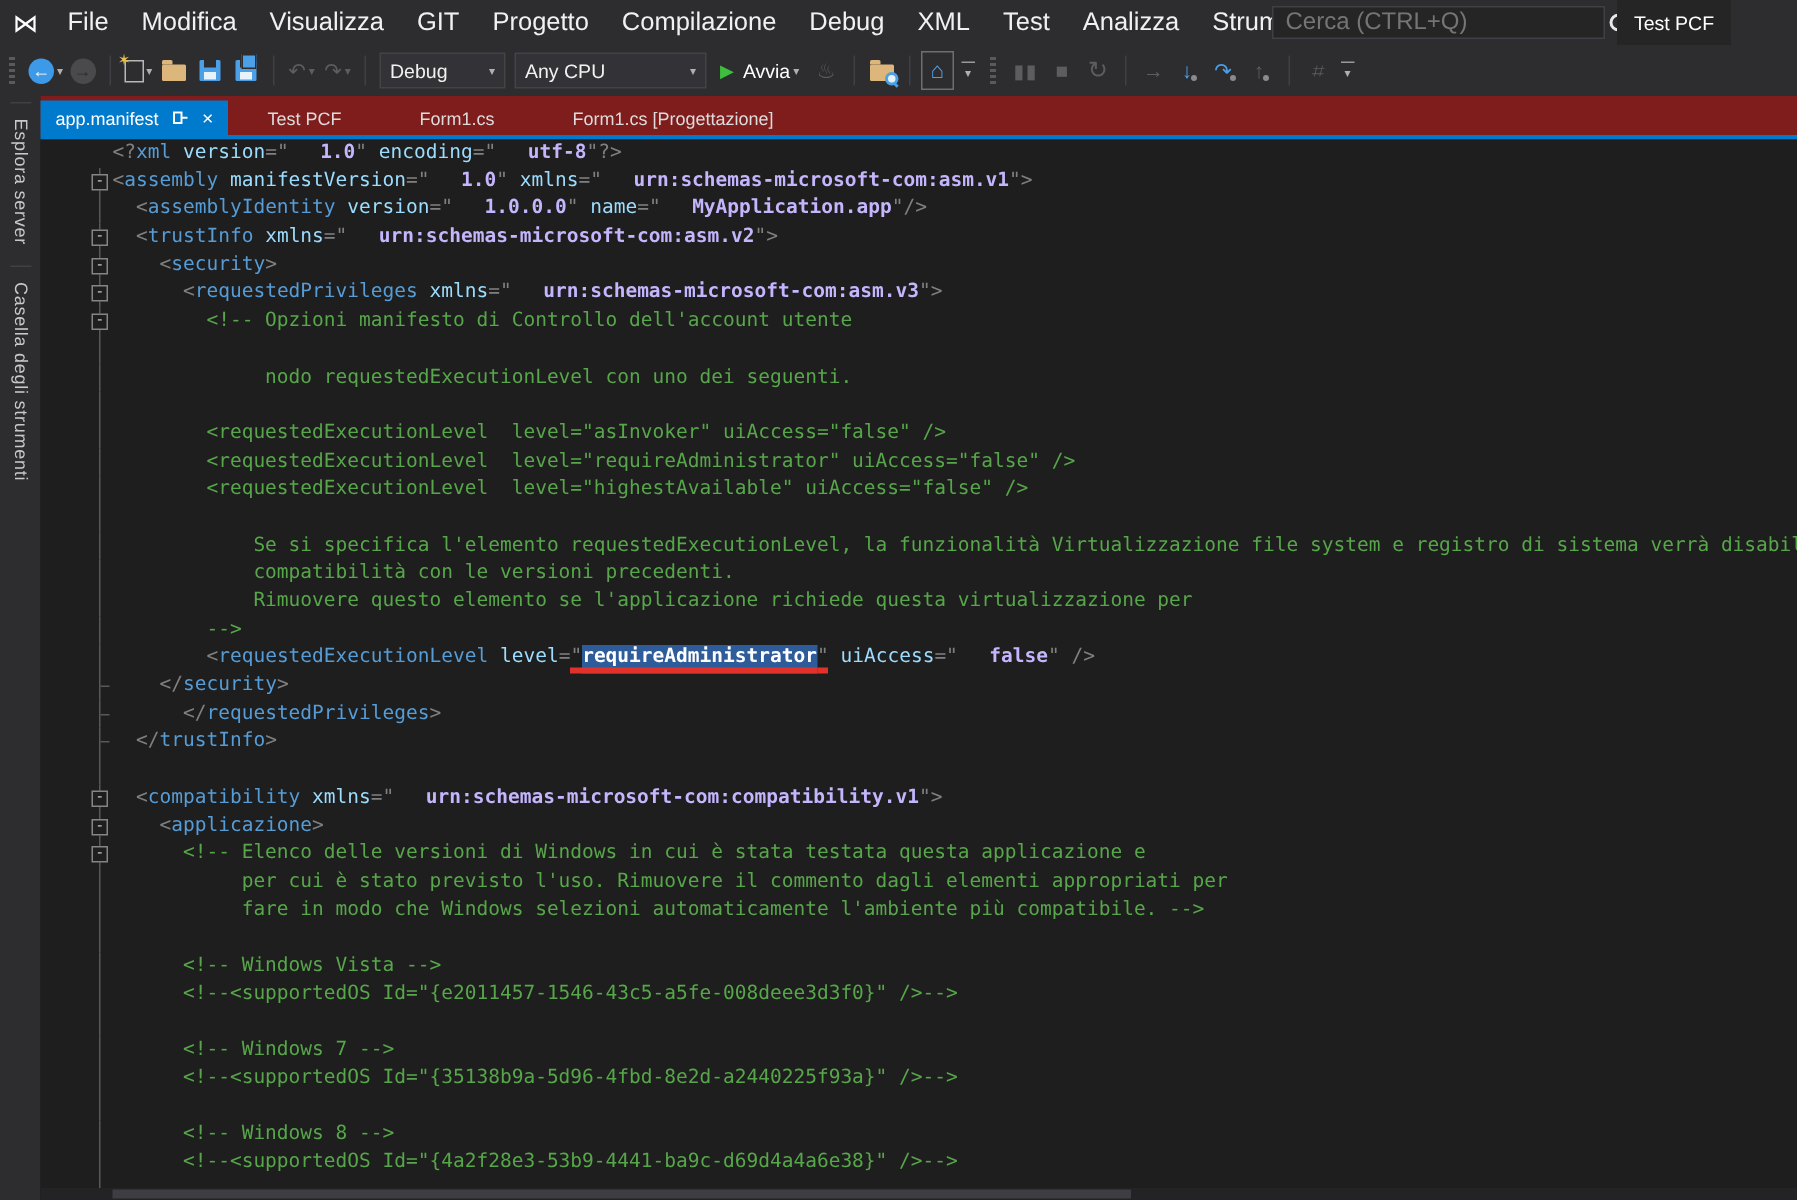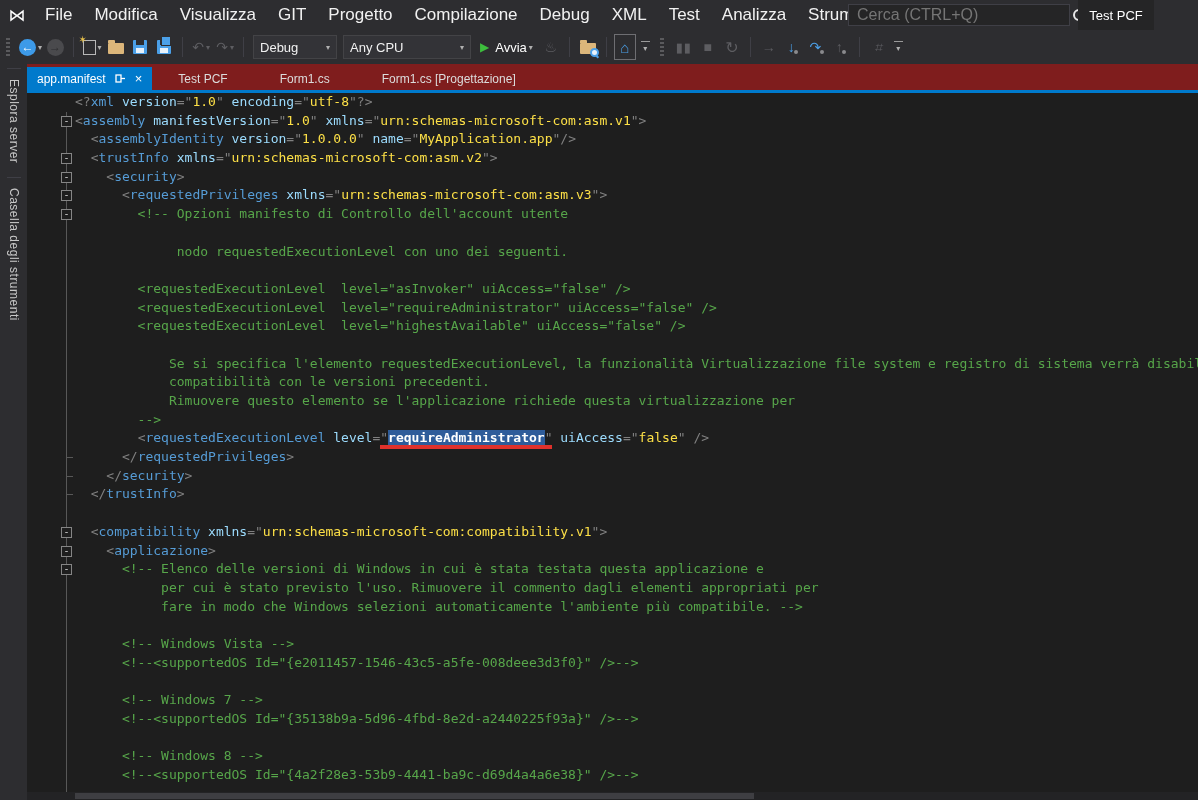--- a/index.html
+++ b/index.html
@@ -94,21 +94,21 @@
   .gut.line::before, .gut.box::before, .gut.tick::before {
       content:""; position:absolute; left:39px; top:0; bottom:0; width:1px; background:#585858; }
   .gut.tick::after { content:""; position:absolute; left:40px; top:9px; width:6px; height:1px; background:#585858; }
   .foldbox { position:absolute; left:34px; top:4px; width:11px; height:11px;
              border:1px solid #858585; background:#1E1E1E; color:#C8C8C8;
              font-size:10px; line-height:8px; text-align:center; z-index:2; }
   .code { line-height:18.7px; }
   .sd { color:#808080; }
   .sn { color:#569CD6; }
   .sa { color:#9CDCFE; }
-  .sv { color:#fde047; font-weight:normal; }
+  .sv { color:#c4b5fd; font-weight:bold;margin-left:21px; }
   .sc { color:#57A64A; }
   .st { color:#DCDCDC; }
   .ssel { background:#2E5C9A; color:#FFFFFF; font-weight:bold; }
   .ru { border-bottom:4px solid #E0312B; }
 
   .hscroll { position:absolute; left:27px; bottom:0; width:1171px; height:8px; background:#232325; }
   .hscroll .thumb { position:absolute; left:48px; top:1px; height:6px; width:58%; background:#3E3E42; }
 </style>
 </head>
 <body>
@@ -280,22 +280,22 @@
     <div class="row"><div class="gut line"></div><span class="code"></span></div>
     <div class="row"><div class="gut line"></div><span class="code"><span class="sc">        &lt;requestedExecutionLevel  level="asInvoker" uiAccess="false" /&gt;</span></span></div>
     <div class="row"><div class="gut line"></div><span class="code"><span class="sc">        &lt;requestedExecutionLevel  level="requireAdministrator" uiAccess="false" /&gt;</span></span></div>
     <div class="row"><div class="gut line"></div><span class="code"><span class="sc">        &lt;requestedExecutionLevel  level="highestAvailable" uiAccess="false" /&gt;</span></span></div>
     <div class="row"><div class="gut line"></div><span class="code"></span></div>
     <div class="row"><div class="gut line"></div><span class="code"><span class="sc">            Se si specifica l'elemento requestedExecutionLevel, la funzionalità Virtualizzazione file system e registro di sistema verrà disabilitata.</span></span></div>
     <div class="row"><div class="gut line"></div><span class="code"><span class="sc">            compatibilità con le versioni precedenti.</span></span></div>
     <div class="row"><div class="gut line"></div><span class="code"><span class="sc">            Rimuovere questo elemento se l'applicazione richiede questa virtualizzazione per</span></span></div>
     <div class="row"><div class="gut line"></div><span class="code"><span class="sc">        --&gt;</span></span></div>
     <div class="row"><div class="gut line"></div><span class="code"><span class="st">        </span><span class="sd">&lt;</span><span class="sn">requestedExecutionLevel</span><span class="st"> </span><span class="sa">level</span><span class="sd">=</span><span class="sd ru">"</span><span class="ssel ru">requireAdministrator</span><span class="sd ru">"</span><span class="st"> </span><span class="sa">uiAccess</span><span class="sd">="</span><span class="sv">false</span><span class="sd">"</span><span class="st"> </span><span class="sd">/&gt;</span></span></div>
+    <div class="row"><div class="gut tick"></div><span class="code"><span class="st">    </span><span class="sd">&lt;/</span><span class="sn">security</span><span class="sd">&gt;</span></span></div>
     <div class="row"><div class="gut tick"></div><span class="code"><span class="st">      </span><span class="sd">&lt;/</span><span class="sn">requestedPrivileges</span><span class="sd">&gt;</span></span></div>
-    <div class="row"><div class="gut tick"></div><span class="code"><span class="st">    </span><span class="sd">&lt;/</span><span class="sn">security</span><span class="sd">&gt;</span></span></div>
     <div class="row"><div class="gut tick"></div><span class="code"><span class="st">  </span><span class="sd">&lt;/</span><span class="sn">trustInfo</span><span class="sd">&gt;</span></span></div>
     <div class="row"><div class="gut line"></div><span class="code"></span></div>
     <div class="row"><div class="gut box"><div class="foldbox">-</div></div><span class="code"><span class="st">  </span><span class="sd">&lt;</span><span class="sn">compatibility</span><span class="st"> </span><span class="sa">xmlns</span><span class="sd">="</span><span class="sv">urn:schemas-microsoft-com:compatibility.v1</span><span class="sd">"&gt;</span></span></div>
     <div class="row"><div class="gut box"><div class="foldbox">-</div></div><span class="code"><span class="st">    </span><span class="sd">&lt;</span><span class="sn">applicazione</span><span class="sd">&gt;</span></span></div>
     <div class="row"><div class="gut box"><div class="foldbox">-</div></div><span class="code"><span class="sc">      &lt;!-- Elenco delle versioni di Windows in cui è stata testata questa applicazione e</span></span></div>
     <div class="row"><div class="gut line"></div><span class="code"><span class="sc">           per cui è stato previsto l'uso. Rimuovere il commento dagli elementi appropriati per</span></span></div>
     <div class="row"><div class="gut line"></div><span class="code"><span class="sc">           fare in modo che Windows selezioni automaticamente l'ambiente più compatibile. --&gt;</span></span></div>
     <div class="row"><div class="gut line"></div><span class="code"></span></div>
     <div class="row"><div class="gut line"></div><span class="code"><span class="sc">      &lt;!-- Windows Vista --&gt;</span></span></div>
     <div class="row"><div class="gut line"></div><span class="code"><span class="sc">      &lt;!--&lt;supportedOS Id="{e2011457-1546-43c5-a5fe-008deee3d3f0}" /&gt;--&gt;</span></span></div>

